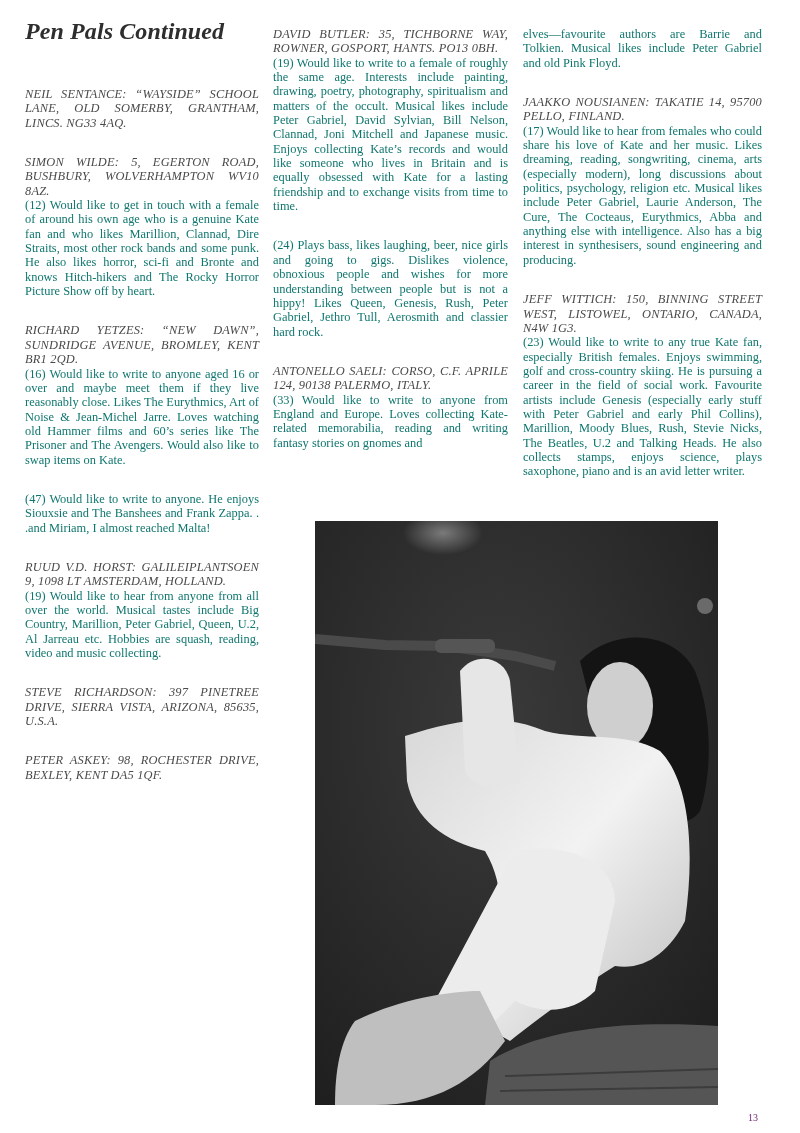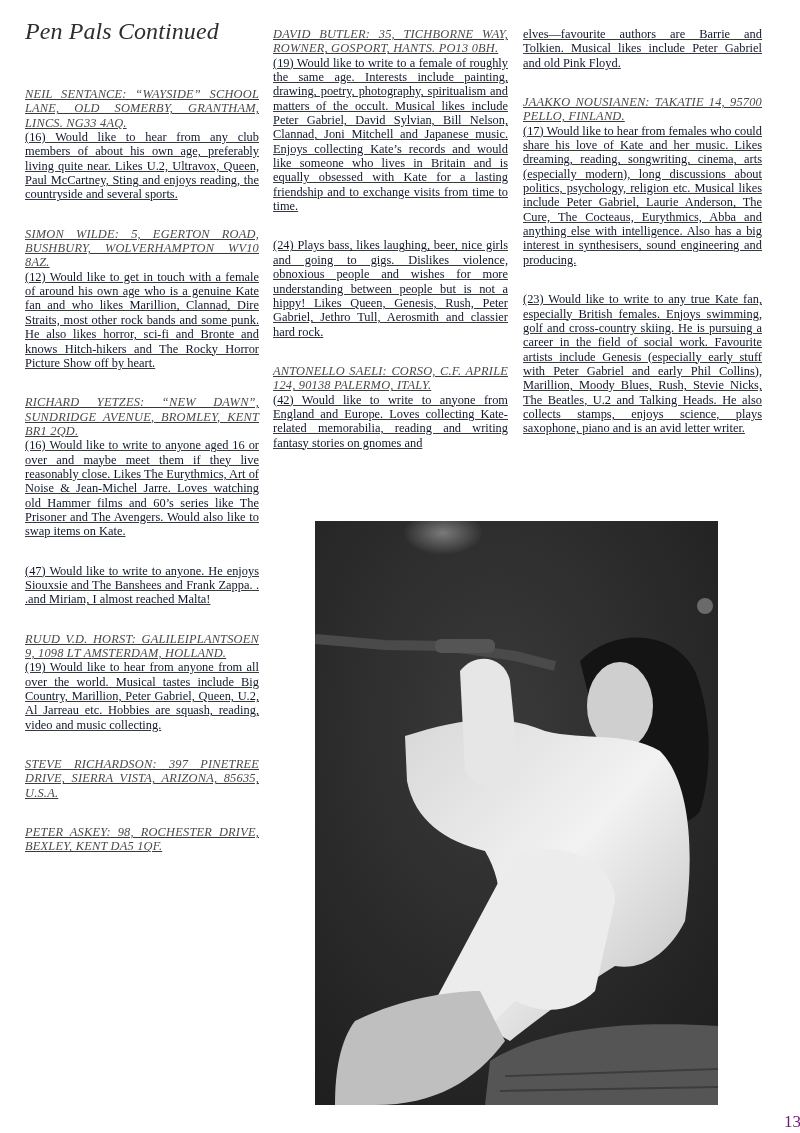--- a/index.html
+++ b/index.html
@@ -2,50 +2,49 @@
 <html><head>
 <meta charset="utf-8">
 <style>
   html, body { margin:0; padding:0; }
   body {
     width:800px; height:1133px; background:#ffffff; position:relative; overflow:hidden;
     font-family:"Liberation Serif","DejaVu Serif",serif; color:#3a3a3a;
   }
   .page-title {
     position:absolute; left:25px; top:18px; margin:0;
-    font-size:24px; font-style:italic; font-weight:normal; color:#2e2e2e;
+    font-size:24px; font-style:italic; font-weight:bold; color:#2e2e2e;
     letter-spacing:0.1px;
   }
-  .col { position:absolute; font-size:12.4px; line-height:14.35px; text-align:justify; hyphens:manual;text-decoration:underline; }
+  .col { position:absolute; font-size:12.4px; line-height:14.35px; text-align:justify; hyphens:manual; }
   .col1 { left:25px; top:87px; width:234px; }
   .col2 { left:273px; top:27px; width:235px; }
   .col3 { left:523px; top:27px; width:239px; }
   .entry { margin:0 0 25px 0; }
   .entry p { margin:0; }
   .addr { font-style:italic; text-transform:uppercase; color:#4a4a4a; letter-spacing:0.2px; }
-  .desc { color:#0f172a; }
+  .desc { color:#0f766e; }
   .cont { margin:0 0 25px 0; }
   .photo {
     position:absolute; left:315px; top:521px; width:403px; height:584px;
     background:#2b2b2b; overflow:hidden;
   }
   .photo svg { display:block; width:100%; height:100%; }
   .page-number {
-    position:absolute; left:748px; top:1112px; font-size:17px; color:#701a75;margin-left:36px;
+    position:absolute; left:748px; top:1112px; font-size:10px; color:#701a75;
   }
 </style>
 </head>
 <body>
 
 <h1 class="page-title">Pen Pals Continued</h1>
 
 <div class="col col1">
   <div class="entry">
     <p class="addr">Neil Sentance: “Wayside” School Lane, Old Somerby, Grantham, Lincs. NG33 4AQ.</p>
-    <p class="desc">(16) Would like to hear from any club members of about his own age, preferably living quite near. Likes U.2, Ultravox, Queen, Paul McCartney, Sting and enjoys reading, the countryside and several sports.</p>
   </div>
   <div class="entry">
     <p class="addr">Simon Wilde: 5, Egerton Road, Bushbury, Wolverhampton WV10 8AZ.</p>
     <p class="desc">(12) Would like to get in touch with a female of around his own age who is a genuine Kate fan and who likes Marillion, Clannad, Dire Straits, most other rock bands and some punk. He also likes horror, sci-fi and Bronte and knows Hitch-hikers and The Rocky Horror Picture Show off by heart.</p>
   </div>
   <div class="entry">
     <p class="addr">Richard Yetzes: “New Dawn”, Sundridge Avenue, Bromley, Kent BR1 2QD.</p>
     <p class="desc">(16) Would like to write to anyone aged 16 or over and maybe meet them if they live reasonably close. Likes The Eurythmics, Art of Noise &amp; Jean-Michel Jarre. Loves watching old Hammer films and 60’s series like The Prisoner and The Avengers. Would also like to swap items on Kate.</p>
   </div>
   <div class="entry">
@@ -66,31 +65,32 @@
 <div class="col col2">
   <div class="entry">
     <p class="addr">David Butler: 35, Tichborne Way, Rowner, Gosport, Hants. PO13 0BH.</p>
     <p class="desc">(19) Would like to write to a female of roughly the same age. Interests include painting, drawing, poetry, photography, spiritualism and matters of the occult. Musical likes include Peter Gabriel, David Sylvian, Bill Nelson, Clannad, Joni Mitchell and Japanese music. Enjoys collecting Kate’s records and would like someone who lives in Britain and is equally obsessed with Kate for a lasting friendship and to exchange visits from time to time.</p>
   </div>
   <div class="entry">
     <p class="desc">(24) Plays bass, likes laughing, beer, nice girls and going to gigs. Dislikes violence, obnoxious people and wishes for more understanding between people but is not a hippy! Likes Queen, Genesis, Rush, Peter Gabriel, Jethro Tull, Aerosmith and classier hard rock.</p>
   </div>
   <div class="entry">
     <p class="addr">Antonello Saeli: Corso, C.F. Aprile 124, 90138 Palermo, Italy.</p>
-    <p class="desc">(42) Would like to write to anyone from England and Europe. Loves collecting Kate-related memorabilia, reading and writing fantasy stories on gnomes and</p>
+    <p class="desc">(33) Would like to write to anyone from England and Europe. Loves collecting Kate-related memorabilia, reading and writing fantasy stories on gnomes and</p>
   </div>
 </div>
 
 <div class="col col3">
   <p class="desc cont">elves—favourite authors are Barrie and Tolkien. Musical likes include Peter Gabriel and old Pink Floyd.</p>
   <div class="entry">
     <p class="addr">Jaakko Nousianen: Takatie 14, 95700 Pello, Finland.</p>
     <p class="desc">(17) Would like to hear from females who could share his love of Kate and her music. Likes dreaming, reading, songwriting, cinema, arts (especially modern), long discussions about politics, psychology, religion etc. Musical likes include Peter Gabriel, Laurie Anderson, The Cure, The Cocteaus, Eurythmics, Abba and anything else with intelligence. Also has a big interest in synthesisers, sound engineering and producing.</p>
   </div>
   <div class="entry">
+    <p class="addr">Jeff Wittich: 150, Binning Street West, Listowel, Ontario, Canada, N4W 1G3.</p>
     <p class="desc">(23) Would like to write to any true Kate fan, especially British females. Enjoys swimming, golf and cross-country skiing. He is pursuing a career in the field of social work. Favourite artists include Genesis (especially early stuff with Peter Gabriel and early Phil Collins), Marillion, Moody Blues, Rush, Stevie Nicks, The Beatles, U.2 and Talking Heads. He also collects stamps, enjoys science, plays saxophone, piano and is an avid letter writer.</p>
   </div>
 </div>
 
 <div class="photo" title="Black and white concert photograph of a performer with long dark curly hair in a light satin jumpsuit, seated on a brick ledge holding a microphone stand">
   <svg viewBox="0 0 403 584" preserveAspectRatio="none">
     <defs>
       <radialGradient id="bg" cx="45%" cy="35%" r="80%">
         <stop offset="0" stop-color="#3a3a3a"></stop>
         <stop offset="1" stop-color="#1e1e1e"></stop>

